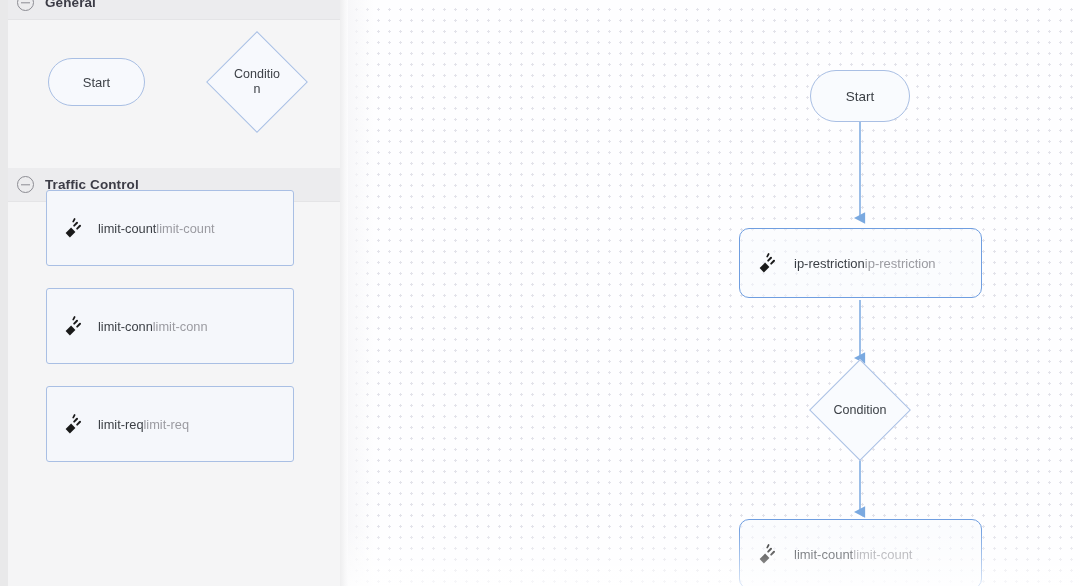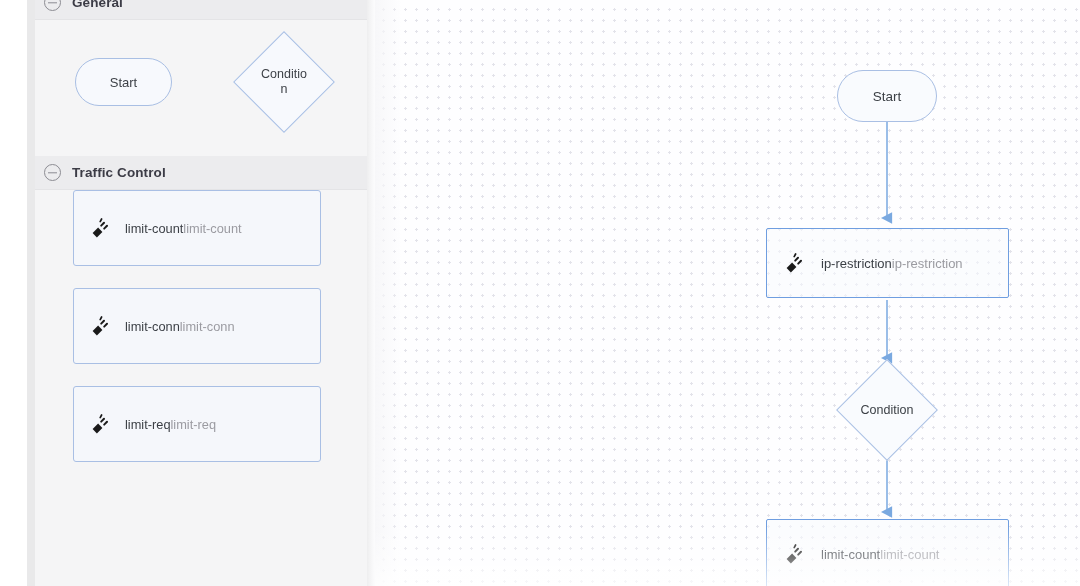--- a/index.html
+++ b/index.html
@@ -21,21 +21,20 @@
   }
 
   
   #sidebar {
     position: relative;
     width: 348px;
     height: 586px;
     flex: 0 0 348px;
     background: #f2f2f3;
     overflow: hidden;
-    margin-left: 27px;
   }
 
   
   .rail {
     position: absolute;
     left: 0; top: 0;
     width: 8px; height: 586px;
     background: #e9e9ea;
   }
 
@@ -61,21 +60,21 @@
     left: 8px;
     width: 332px;
     height: 34px;
     background: #ececee;
     display: flex;
     align-items: center;
     padding-left: 9px;
     border-bottom: 1px solid #e4e4e6;
   }
   .group-header.gh-general { top: -14px; }
-  .group-header.gh-traffic { top: 156px; }
+  .group-header.gh-traffic { top: 168px; }
 
   .collapse-icon {
     width: 17px; height: 17px;
     border-radius: 50%;
     border: 1.3px solid #8c8c93;
     position: relative;
     flex: 0 0 17px;
     background: transparent;
   }
   .collapse-icon::after {
@@ -209,21 +208,21 @@
     width: 104px; height: 104px;
     display: flex; align-items: center; justify-content: center;
     font-size: 12.5px; line-height: 15px;
     color: #3c4046; text-align: center;
     word-break: break-all; padding: 0 24px;
   }
 
   .n-plugin {
     width: 243px; height: 70px;
     border: 1.4px solid #6f9ee0;
-    border-radius: 2px;
+    border-radius: 10px;
     background: rgba(248,250,253,.55);
     display: flex; align-items: center; padding-left: 16px;
   }
   .n-plugin .card-icon { margin-right: 14px; }
   .n-plugin .card-title { font-size: 13px; color: #3b3f45; line-height: 21px; }
   .n-plugin .card-sub   { font-size: 13px; color: #9b9ba1; line-height: 21px; }
 
   .edge { position: absolute; }
 </style>
 </head>

